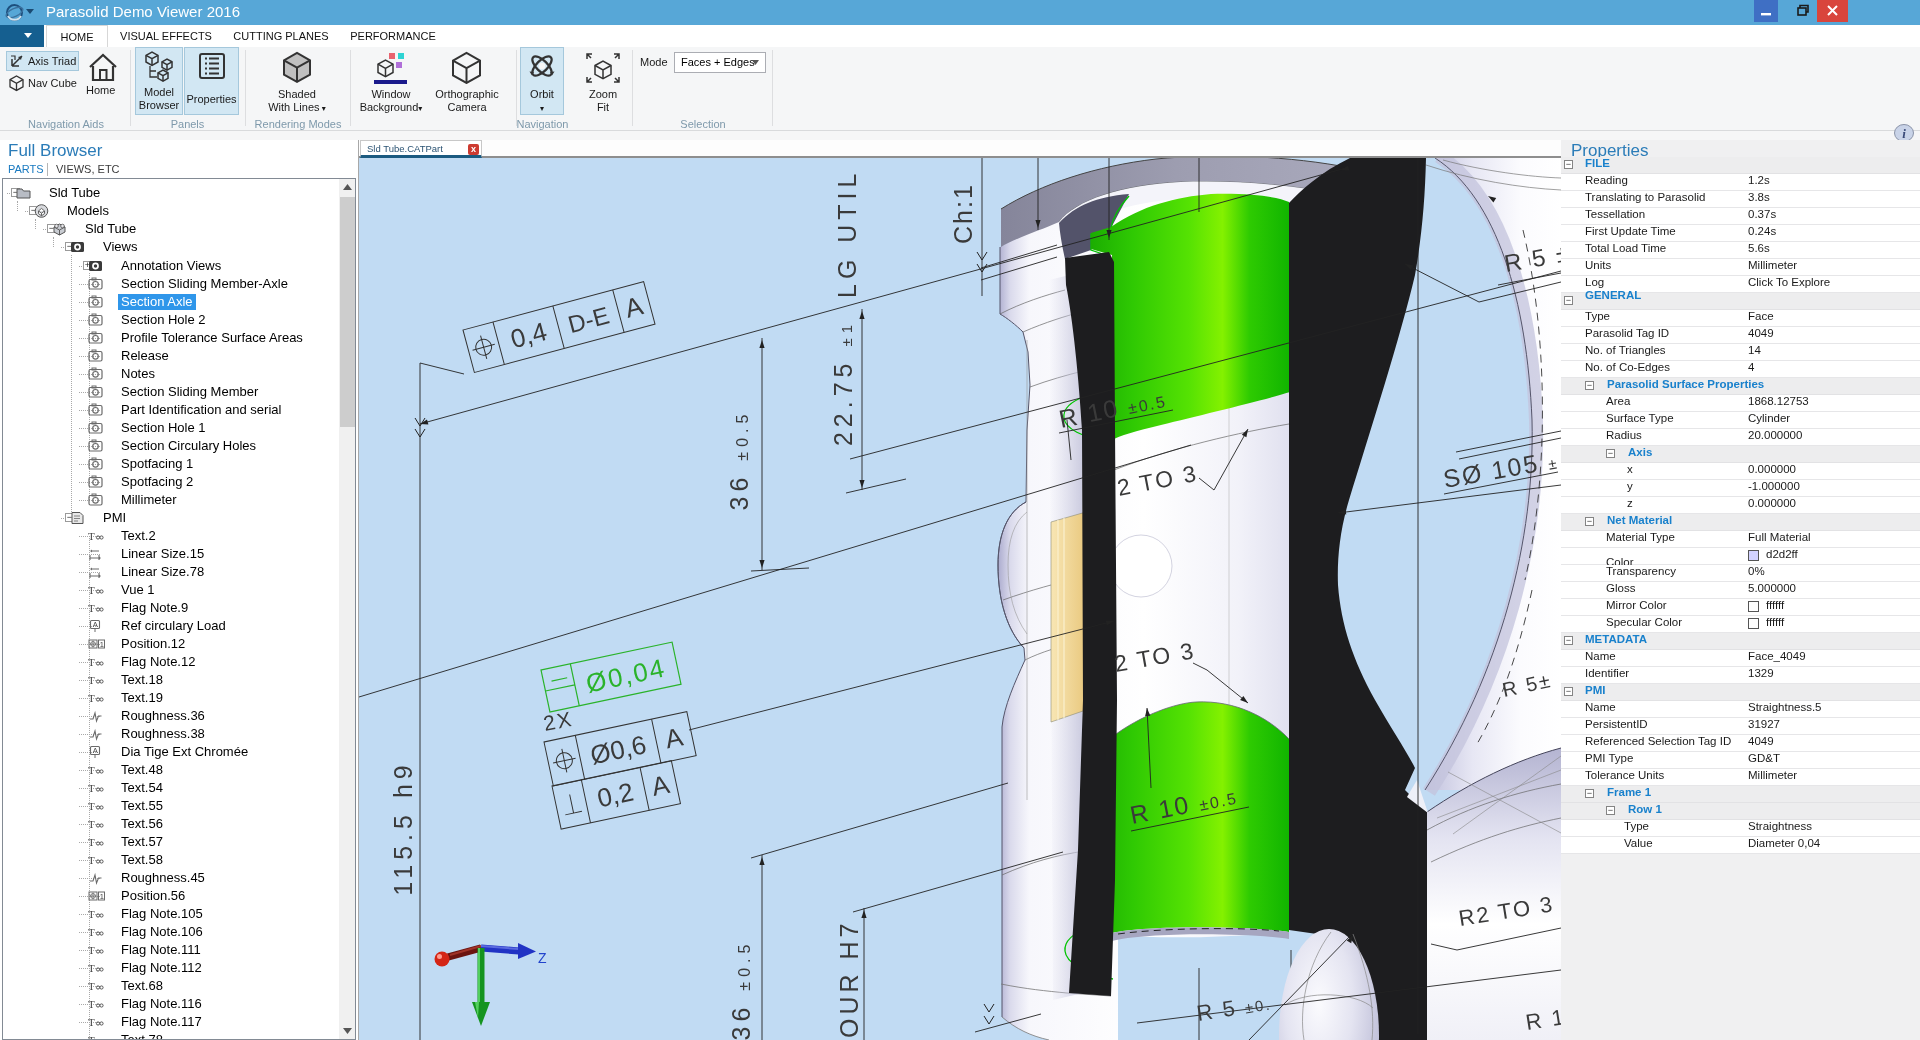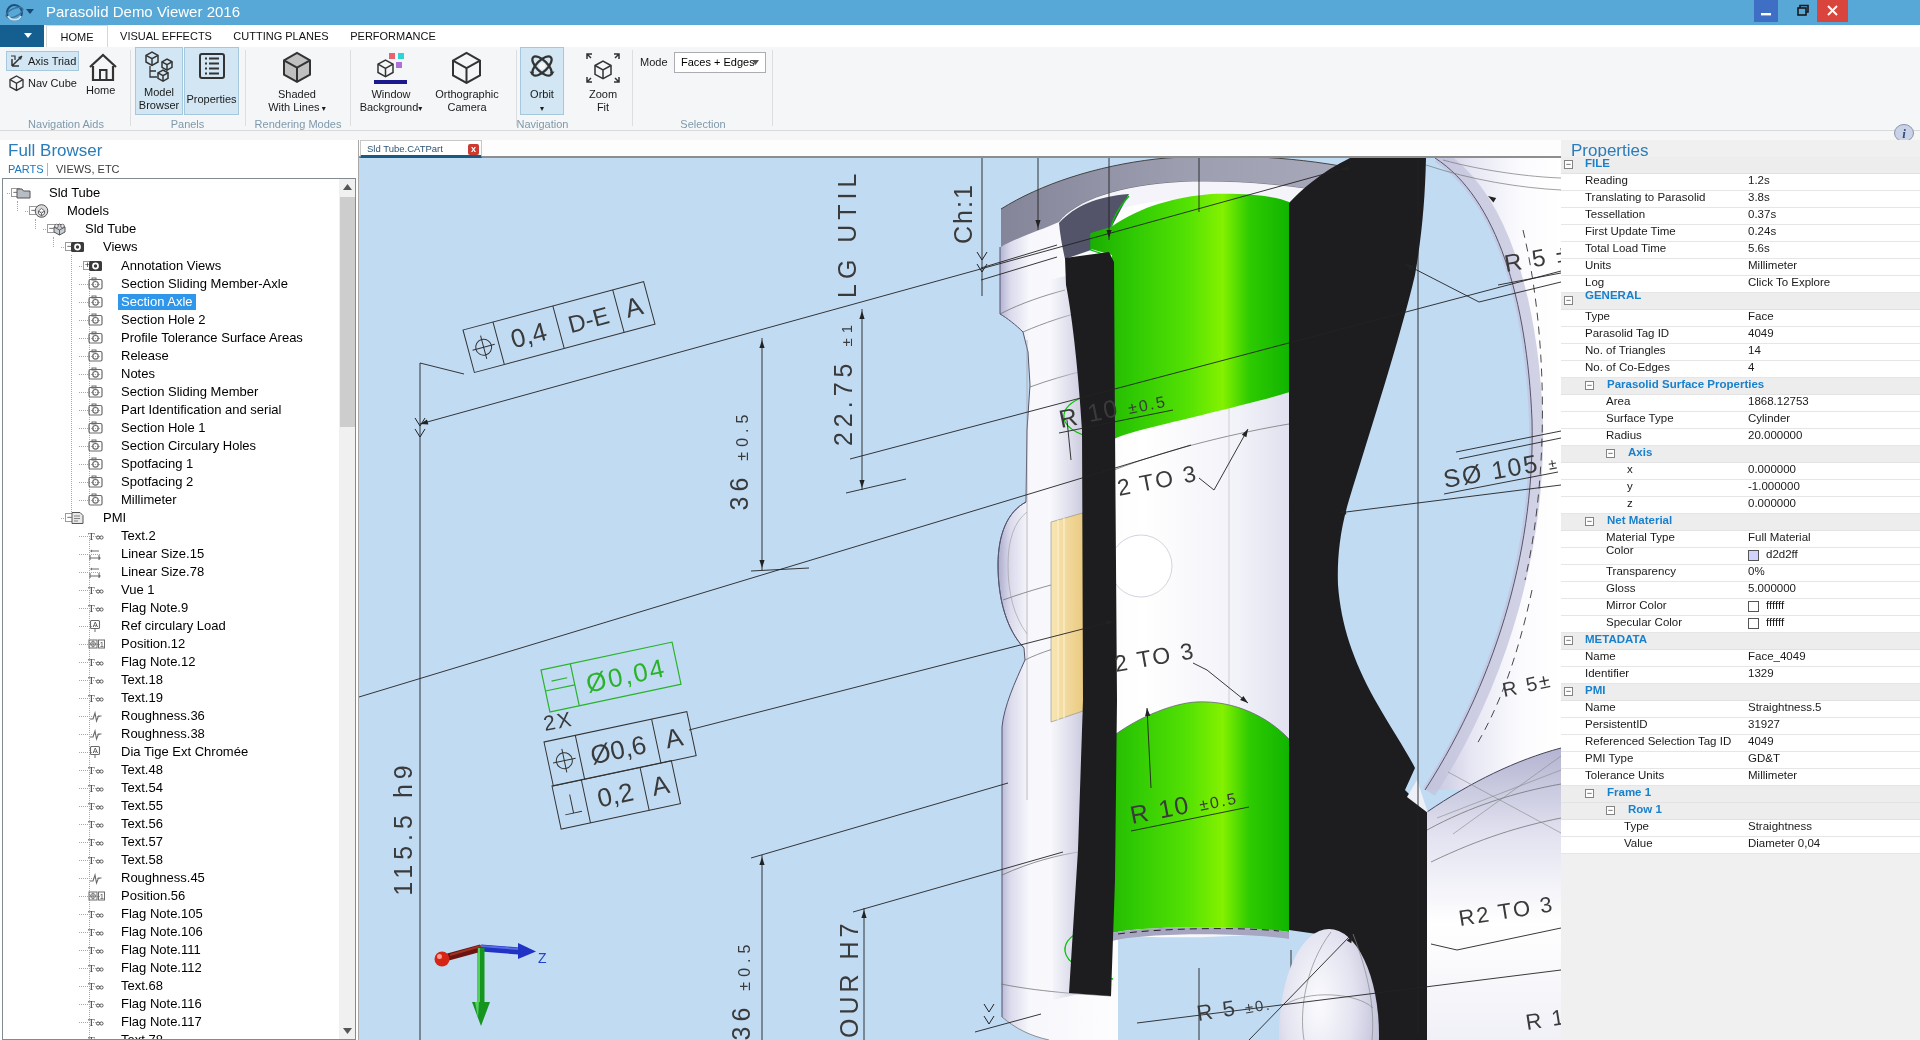--- a/index.html
+++ b/index.html
@@ -587,21 +587,21 @@
     <div class="prow" style="top:357px"></div>
     <div class="plbl" style="left:67px;top:357px">z</div>
     <div class="pval" style="top:357px">0.000000</div>
     <div class="prowh" style="top:374px"></div>
     <div class="pexp" style="left:25px;top:377px">−</div>
     <div class="phdr" style="left:47px;top:374px">Net Material</div>
     <div class="prow" style="top:391px"></div>
     <div class="plbl" style="left:46px;top:391px">Material Type</div>
     <div class="pval" style="top:391px">Full Material</div>
     <div class="prow" style="top:408px"></div>
-    <div class="plbl" style="left:46px;top:404px">Color</div>
+    <div class="plbl" style="left:46px;top:416px">Color</div>
     <div class="sw" style="left:188px;top:410px;background:#d2d2ff"></div>
     <div class="pval" style="left:206px;top:408px">d2d2ff</div>
     <div class="prow" style="top:425px"></div>
     <div class="plbl" style="left:46px;top:425px">Transparency</div>
     <div class="pval" style="top:425px">0%</div>
     <div class="prow" style="top:442px"></div>
     <div class="plbl" style="left:46px;top:442px">Gloss</div>
     <div class="pval" style="top:442px">5.000000</div>
     <div class="prow" style="top:459px"></div>
     <div class="plbl" style="left:46px;top:459px">Mirror Color</div>

